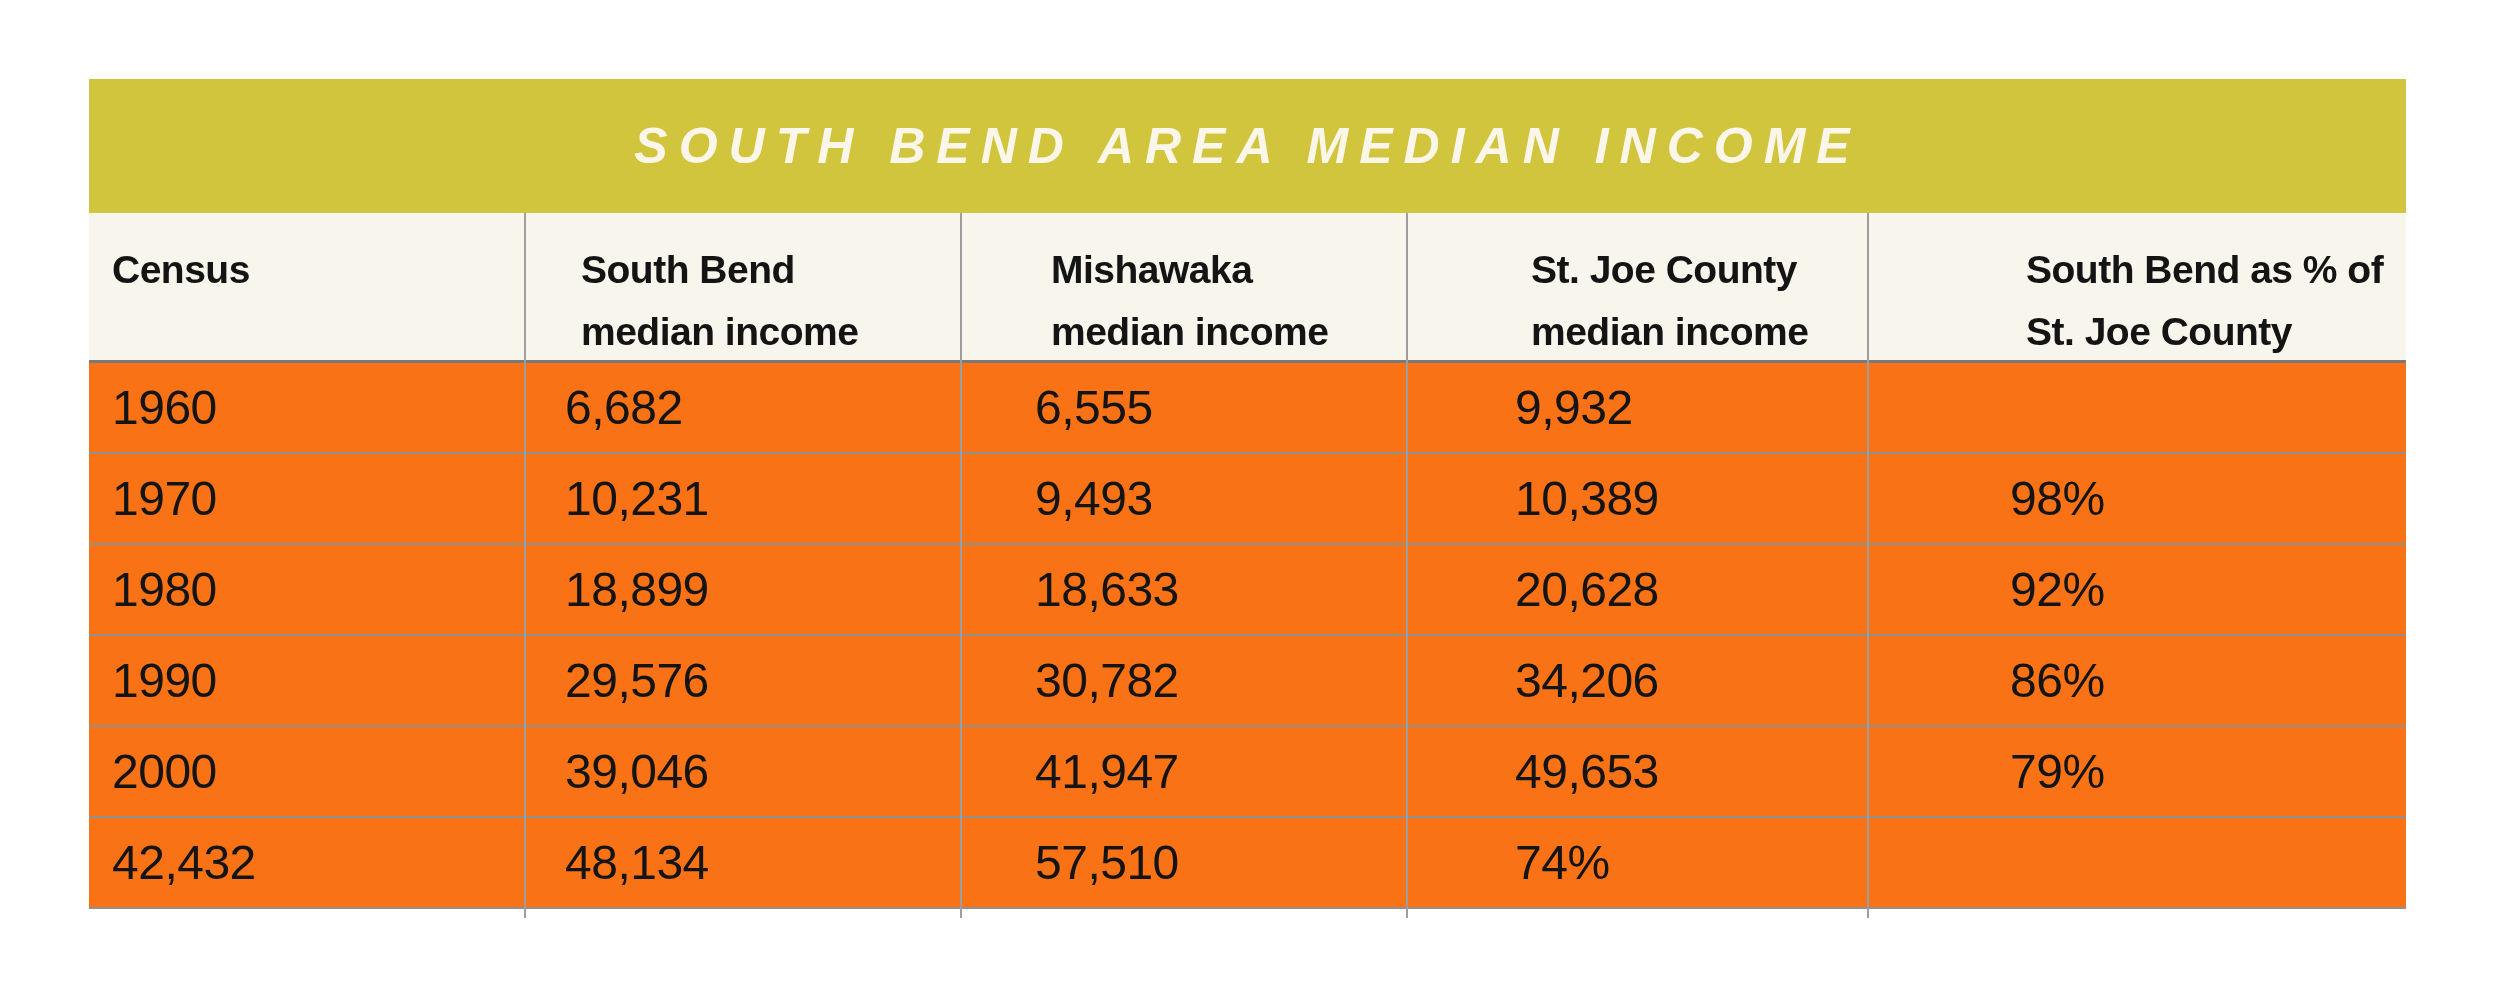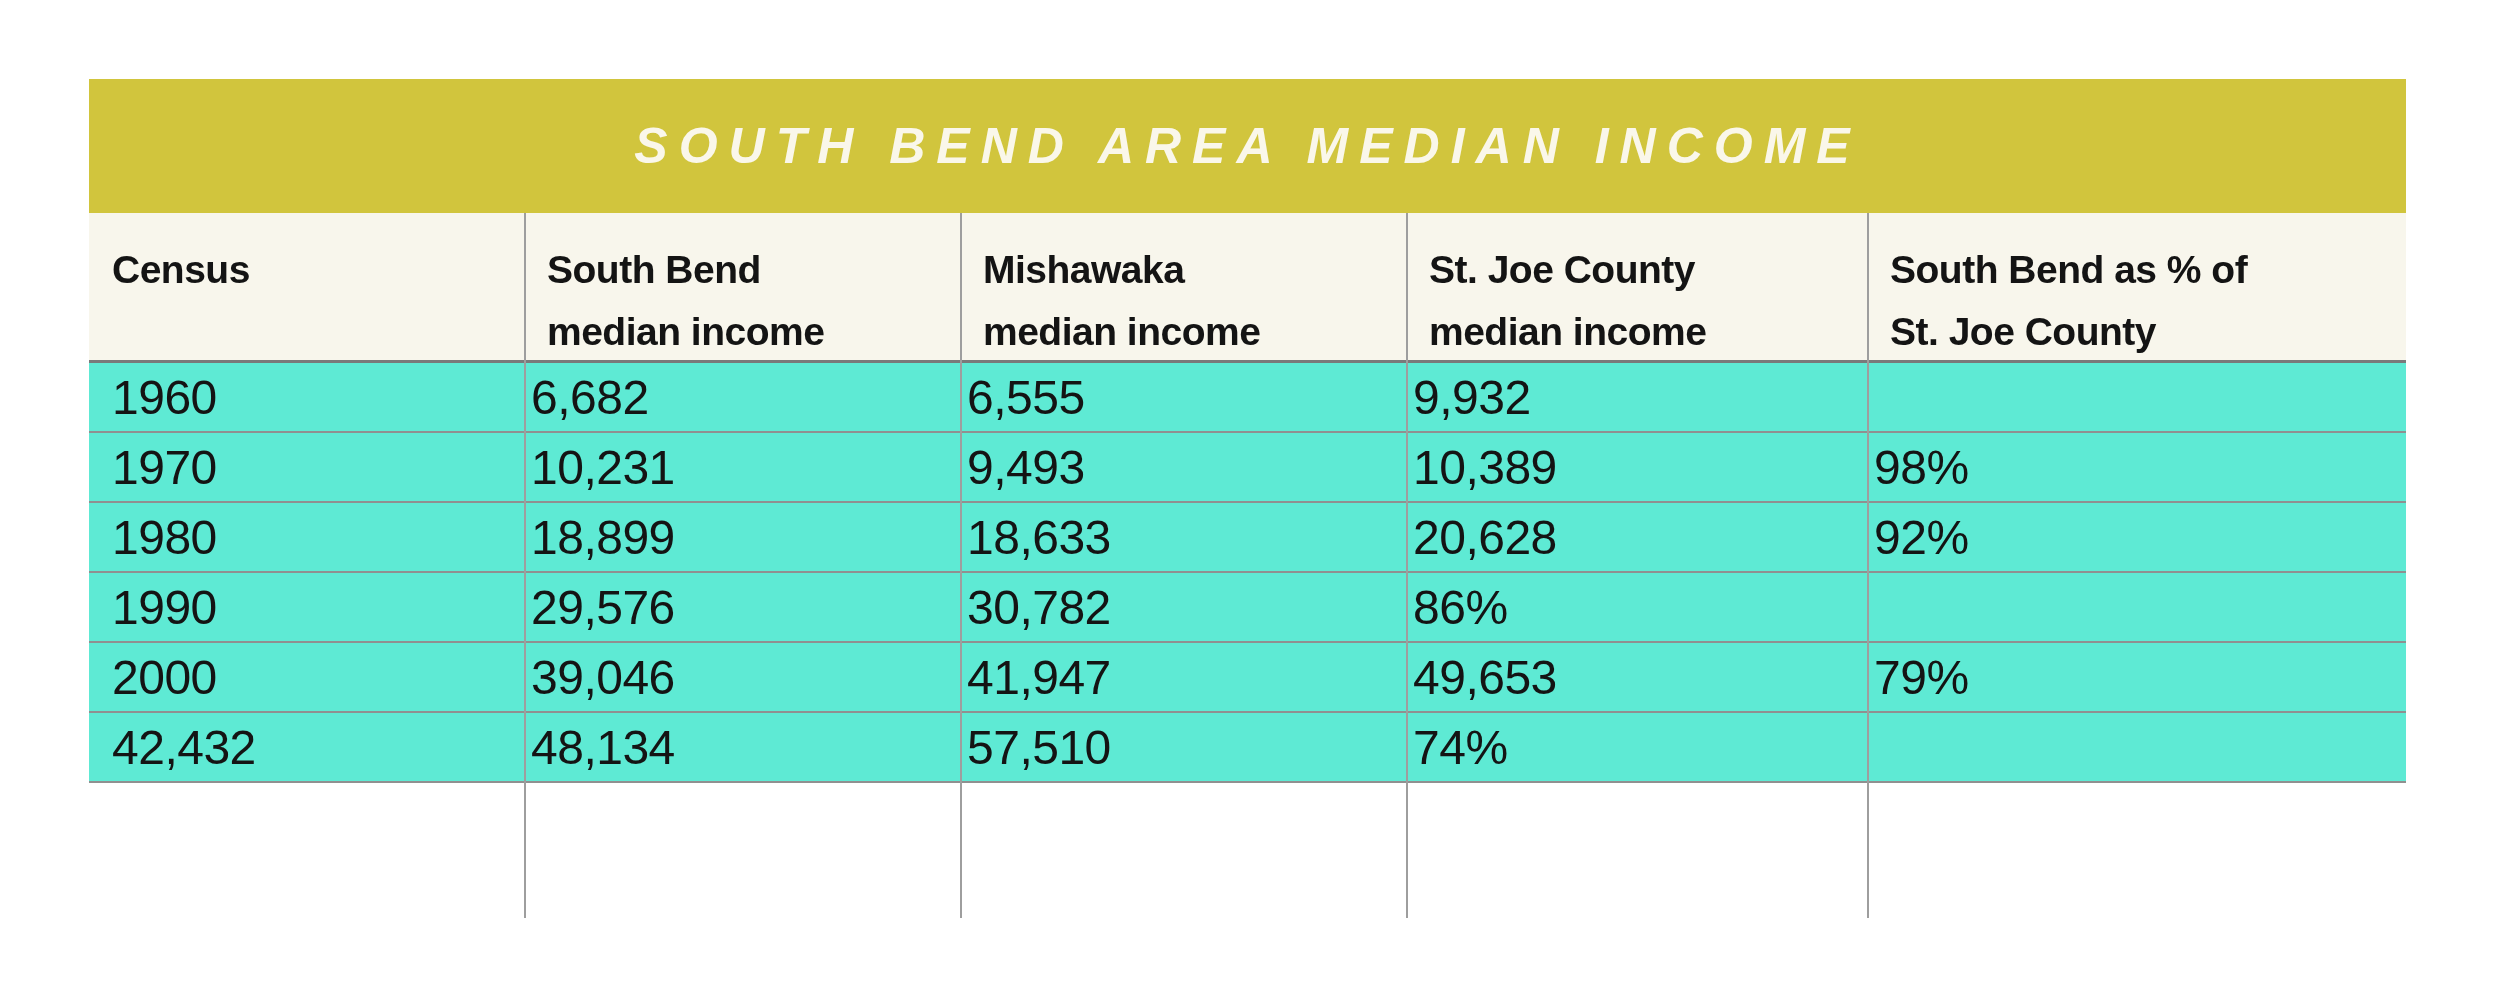--- a/index.html
+++ b/index.html
@@ -32,42 +32,43 @@
     font-size: 50px;
     font-weight: 700;
     letter-spacing: 11px;
     color: var(--band-text, #faf7ea);
     white-space: nowrap;
   }
   .grid-row {
     display: grid;
     grid-template-columns: 436px 436px 446px 461px 538px;
     box-sizing: border-box;
+    gap: 34px;
   }
   .header-row {
     height: 150px;
     background: var(--header-bg, #f8f6ec);
     border-bottom: 3px solid var(--header-line, #7a7a7a);
   }
   .header-cell {
     padding: 26px 10px 0 22px;
     font-weight: 700;
     font-size: 39px;
     line-height: 62px;
     letter-spacing: -0.5px;
     white-space: pre-line;
     color: var(--text, #141414);
     overflow: hidden;
   }
   .header-cell:first-child { padding-left: 23px; }
   .data-row {
-    height: 70px;
+    height: 91px;
     border-bottom: 2px solid var(--row-line, #909090);
     align-items: center;
-    background: #5eead4;
+    background: #f97316;
   }
   .data-row:last-child {
     height: 103px;
     border-bottom: none;
   }
   .data-cell {
     font-size: 48px;
     letter-spacing: -0.5px;
     padding-left: 6px;
     color: var(--text, #141414);
@@ -128,20 +129,21 @@
     <div class="data-cell">18,899</div>
     <div class="data-cell">18,633</div>
     <div class="data-cell">20,628</div>
     <div class="data-cell">92%</div>
   </div>
 
   <div class="grid-row data-row">
     <div class="data-cell">1990</div>
     <div class="data-cell">29,576</div>
     <div class="data-cell">30,782</div>
+    <div class="data-cell">34,206</div>
     <div class="data-cell">86%</div>
   </div>
 
   <div class="grid-row data-row">
     <div class="data-cell">2000</div>
     <div class="data-cell">39,046</div>
     <div class="data-cell">41,947</div>
     <div class="data-cell">49,653</div>
     <div class="data-cell">79%</div>
   </div>

